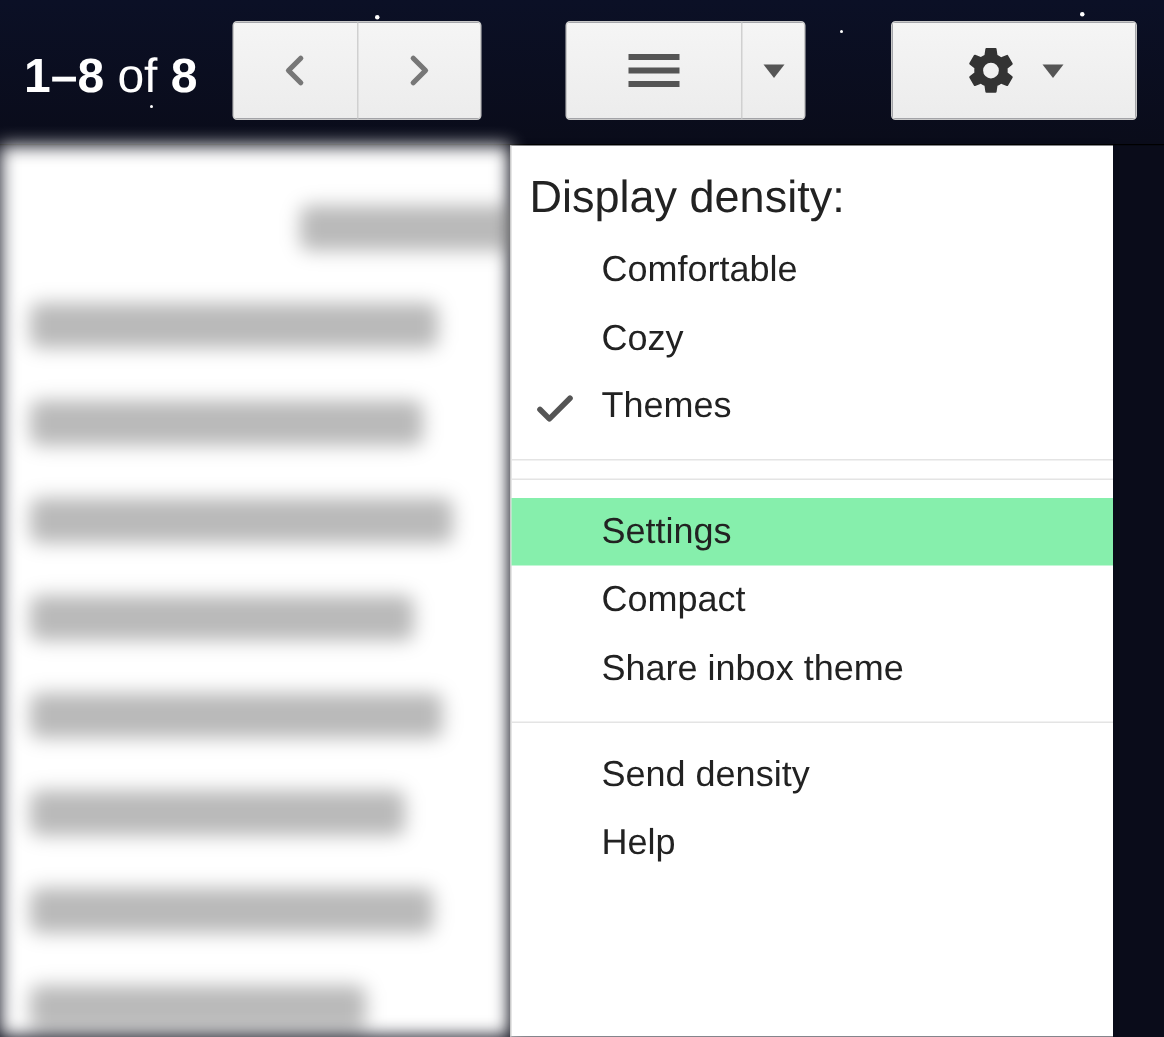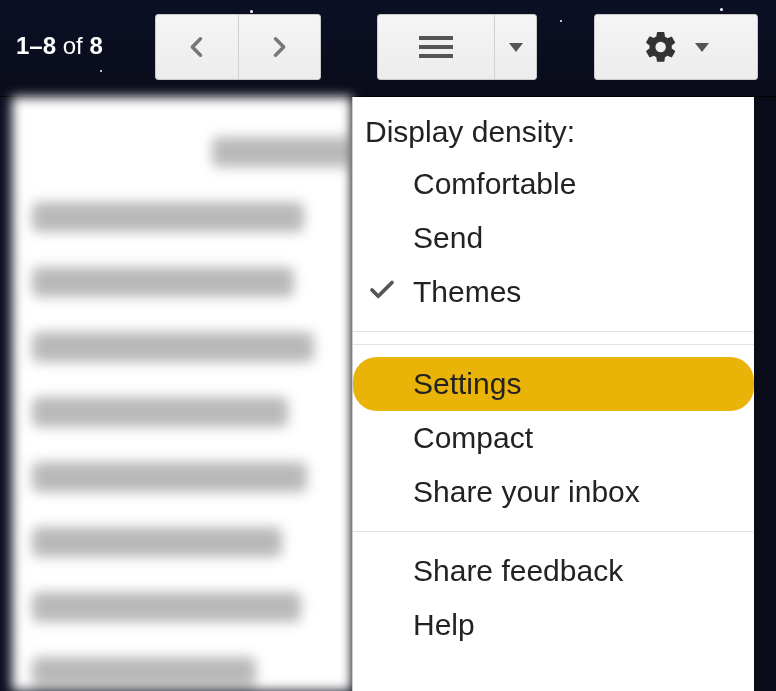--- a/index.html
+++ b/index.html
@@ -19,21 +19,21 @@
     position: relative;
     border-bottom: 1px solid #000;
   }
   .star { position: absolute; background: #fff; border-radius: 50%; }
 
   .count {
     position: absolute;
     left: 16px;
     top: 32px;
     color: #fff;
-    font-size: 24px;
+    font-size: 32px;
     font-weight: 400;
     text-align: center;
   }
   .count b { font-weight: 700; }
 
   .btn {
     position: absolute;
     top: 14px;
     height: 66px;
     background: linear-gradient(#f5f5f5, #ececec);
@@ -62,21 +62,20 @@
   .gear-svg { width:36px; height:36px; }
   .btn.gear .caret { margin-left:16px; }
 
   .content {
     position: absolute;
     top: 97px;
     left: 0;
     right: 0;
     bottom: 0;
     background: #0a0c1a;
-    margin-left: 12px;
   }
   .blur-bg {
     position:absolute;
     left:0; top:0;
     width: 340px;
     height: 594px;
     background:#fff;
     filter: blur(6px);
     padding: 30px 10px;
   }
@@ -98,30 +97,29 @@
     background: #fff;
     border-left: 1px solid #ccc;
     box-shadow: -2px 0 6px rgba(0,0,0,0.15);
   }
   .menu-header {
     font-size: 30px;
     color: #222;
     padding: 18px 12px 8px 12px;
   }
   .menu-item {
-    font-size: 30px;
+    font-size: 24px;
     color: #222;
     padding: 6px 12px 6px 60px;
     position: relative;
     line-height: 1.4;
     cursor: default;
   }
   .menu-item.highlight {
-    background: #eab308;
-    border-radius: 24px;
+    background: #86efac;
   }
   .menu-sep {
     height: 1px;
     background: #e4e4e4;
     margin: 12px 0;
   }
   .check {
     position: absolute;
     left: 14px;
     top: 10px;
@@ -186,29 +184,29 @@
     <div class="blur-line" style="width:80%;"></div>
     <div class="blur-line" style="width:86%;"></div>
     <div class="blur-line" style="width:78%;"></div>
     <div class="blur-line" style="width:84%;"></div>
     <div class="blur-line" style="width:70%;"></div>
   </div>
 
   <div class="menu">
     <div class="menu-header">Display density:</div>
     <div class="menu-item">Comfortable</div>
-    <div class="menu-item">Send</div>
+    <div class="menu-item">Cozy</div>
     <div class="menu-item">
       <svg class="check" viewBox="0 0 24 24">
           <path d="M4 12 L9 17 L20 6" stroke="#555" stroke-width="3" fill="none" stroke-linecap="round" stroke-linejoin="round"></path>
         </svg>
       <span>Themes</span>
     </div>
     <div class="menu-sep"></div>
     <div class="menu-sep"></div>
     <div class="menu-item highlight">Settings</div>
     <div class="menu-item">Compact</div>
-    <div class="menu-item">Share your inbox</div>
+    <div class="menu-item">Share inbox theme</div>
     <div class="menu-sep"></div>
-    <div class="menu-item">Share feedback</div>
+    <div class="menu-item">Send density</div>
     <div class="menu-item">Help</div>
   </div>
 </div>
 
 </body></html>

